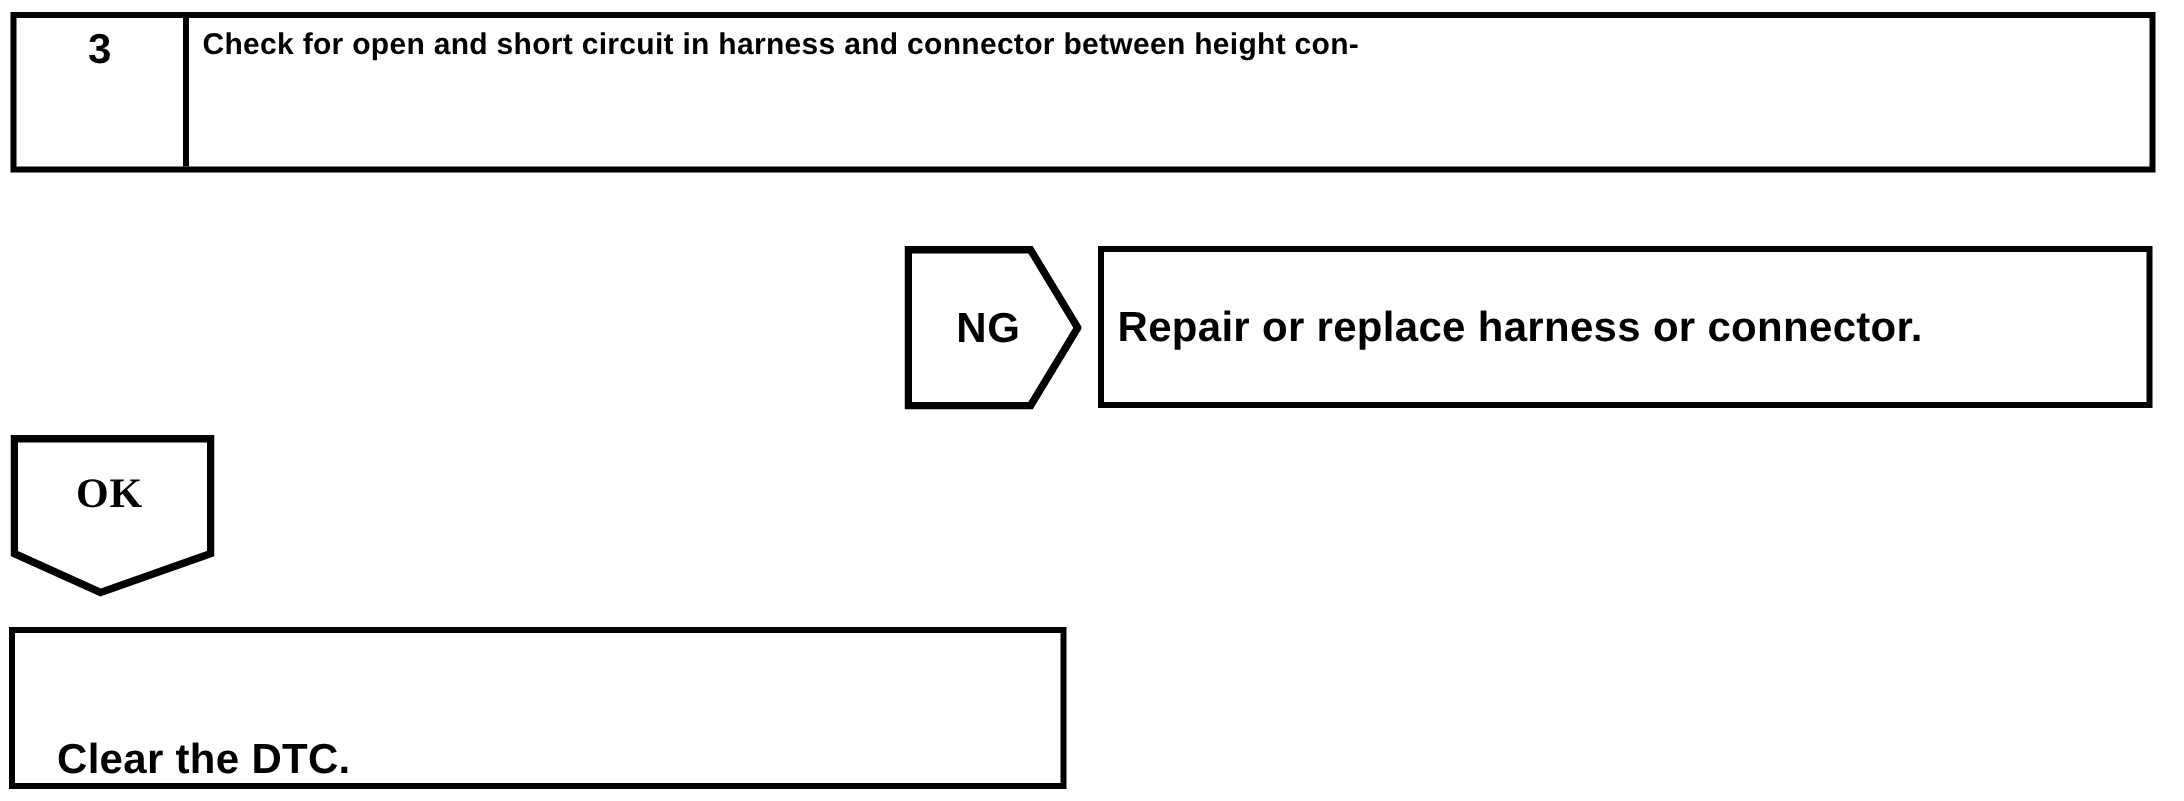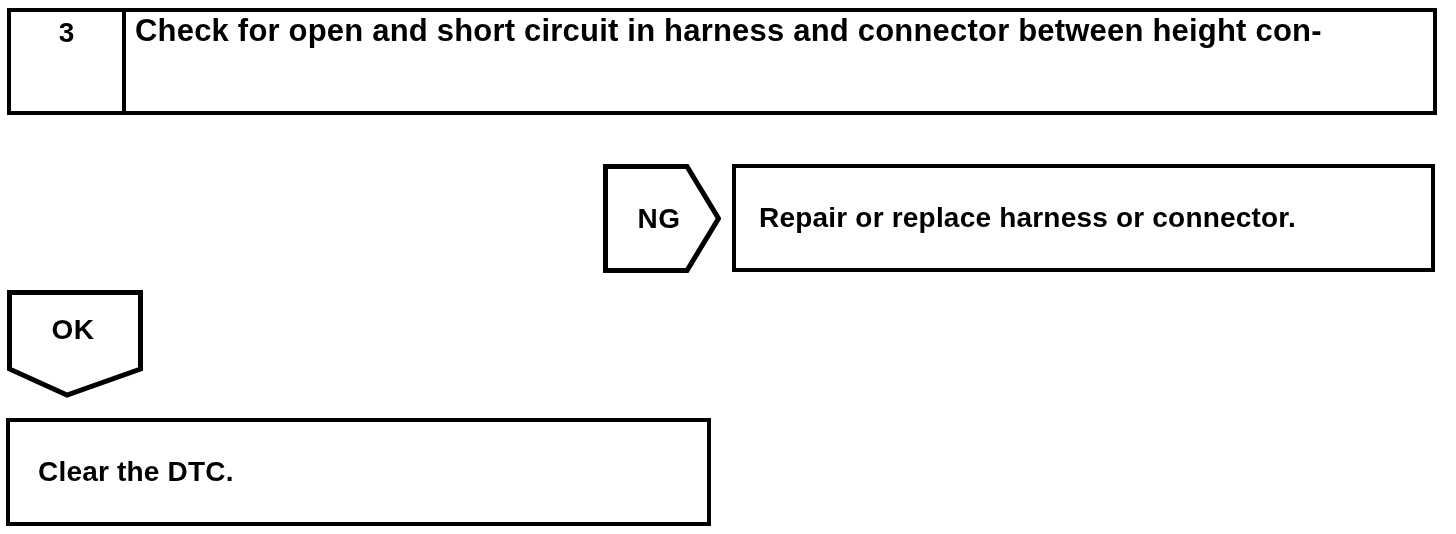--- a/index.html
+++ b/index.html
@@ -38,45 +38,46 @@
     display: flex;
     justify-content: center;
     align-items: flex-start;
     padding-top: 4px;
     font-size: 28px;
     line-height: 33px;
   }
   .step-text-cell {
     flex: 1;
     padding: 2px 8px 0 9px;
-    font-size: 31px;
+    font-size: 20px;
     line-height: 33px;
     letter-spacing: 0.2px;
     white-space: nowrap;
   }
   
   .action-box {
     display: flex;
     align-items: center;
     font-size: 28px;
     letter-spacing: 0.2px;
   }
   .repair-box {
     left: 732px;
     top: 164px;
     width: 703px;
     height: 108px;
-    padding-left: 23px;
+    padding-left: 9px;
   }
   .clear-box {
     left: 6px;
     top: 418px;
     width: 705px;
     height: 108px;
     padding-left: 28px;
+    align-items: flex-end;
   }
   
   .connector {
     position: absolute;
   }
   .connector svg {
     position: absolute;
     left: 0;
     top: 0;
     width: 100%;
@@ -107,20 +108,21 @@
     left: 7px;
     top: 290px;
     width: 136px;
     height: 108px;
   }
   .ok-connector .label {
     left: 0;
     top: 0;
     width: 132px;
     height: 80px;
+    font-family: Liberation Serif, serif;
   }
 </style>
 </head>
 <body>
 
 <div class="page">
 
   <div class="box step-box">
     <div class="step-num-cell">3</div>
     <div class="step-text-cell">

